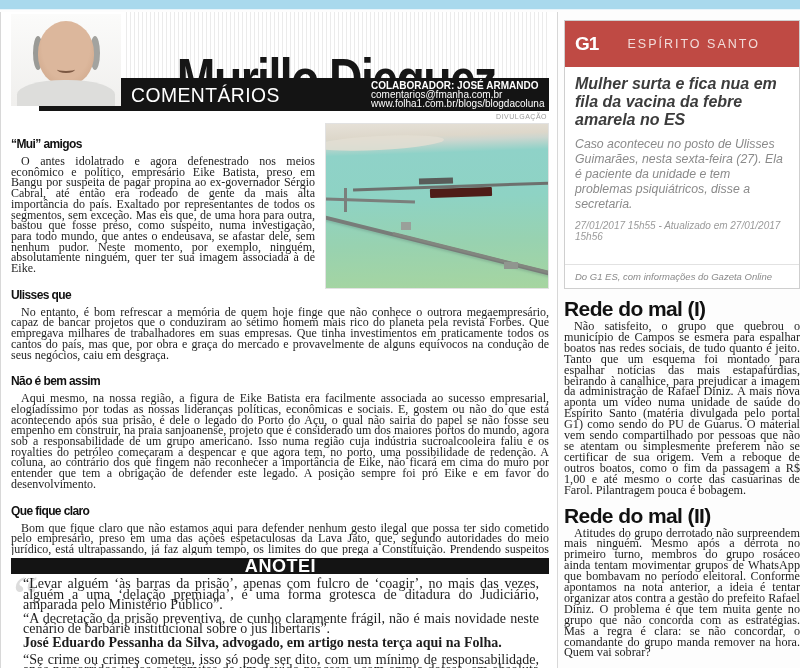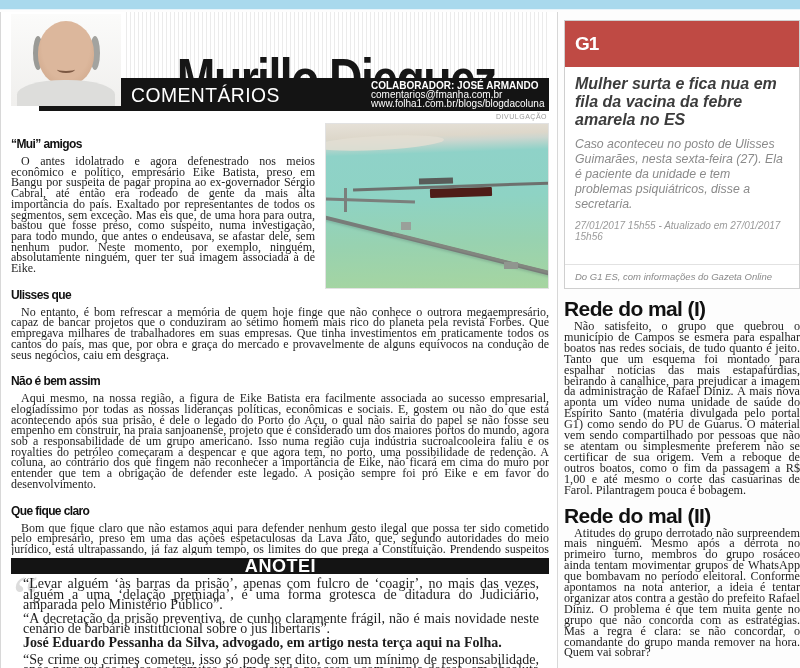--- a/index.html
+++ b/index.html
@@ -171,20 +171,21 @@
 
     </div>
 
   </div>
 
   <div class="right-col">
 
     <div class="g1-box">
       <div class="g1-header">
         <span class="g1-logo">G1</span>
+        <span class="g1-region">ESPÍRITO SANTO</span>
       </div>
       <div class="g1-body">
         <p class="g1-headline">Mulher surta e fica nua em fila da vacina da febre amarela no ES</p>
         <p class="g1-summary">Caso aconteceu no posto de Ulisses Guimarães, nesta sexta-feira (27). Ela é paciente da unidade e tem problemas psiquiátricos, disse a secretaria.</p>
         <p class="g1-timestamp">27/01/2017 15h55 - Atualizado em 27/01/2017 15h56</p>
         <div class="g1-div"></div>
         <p class="g1-source">Do G1 ES, com informações do Gazeta Online</p>
       </div>
     </div>
 

